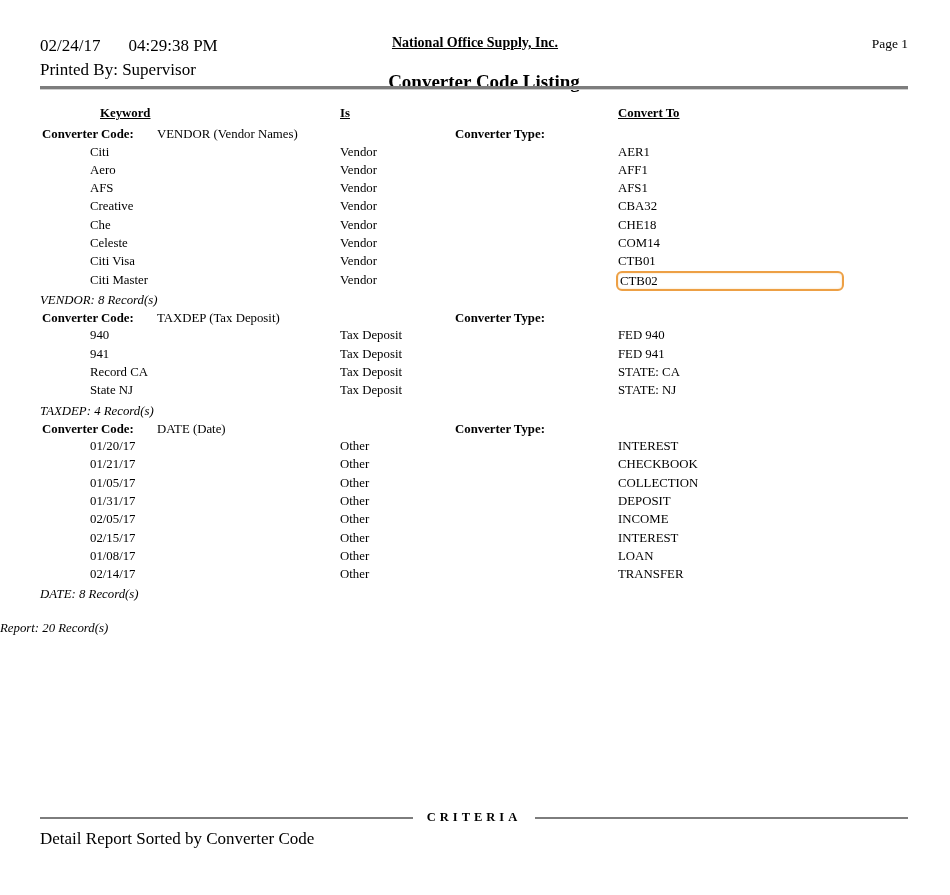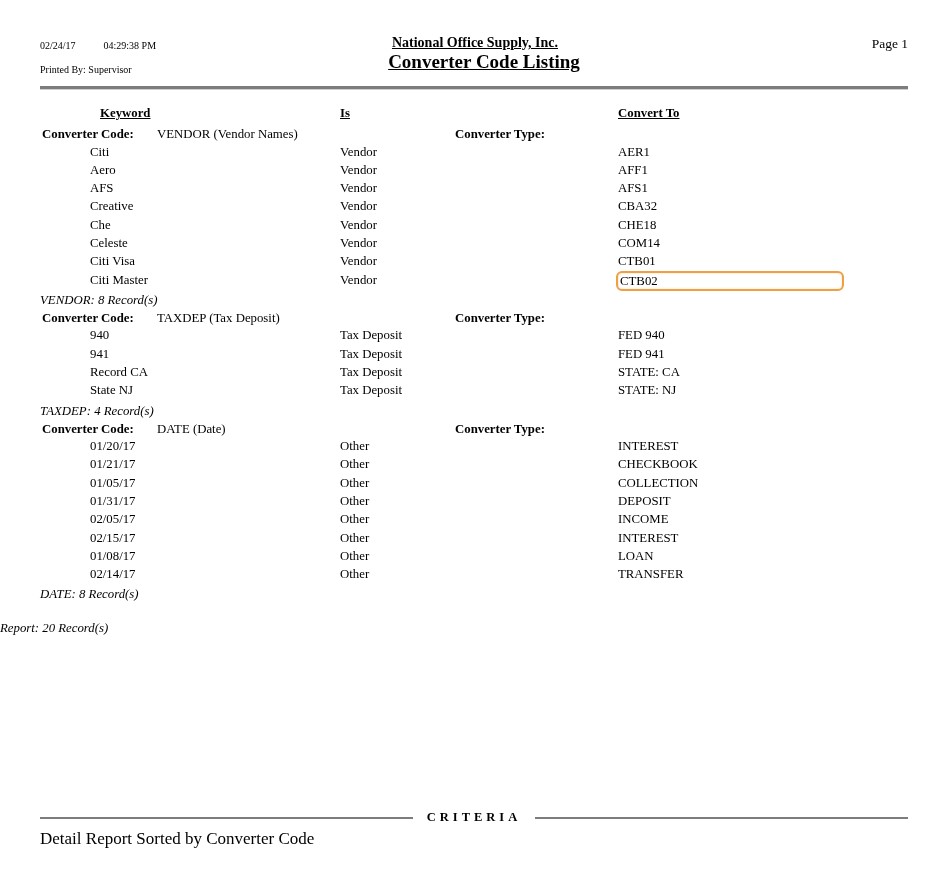--- a/index.html
+++ b/index.html
@@ -6,25 +6,25 @@
   body{
     width:950px;height:895px;
     font-family:"Liberation Serif", serif;
     color:#000;
     position:relative;
     overflow:hidden;
   }
   .page{position:absolute;inset:0;background:#fff;}
 
   
-  .hdr-left{position:absolute;left:40px;top:34px;font-size:10px;line-height:24px;white-space:nowrap;}
+  .hdr-left{position:absolute;left:40px;top:34px;font-size:17px;line-height:24px;white-space:nowrap;}
   .hdr-time{margin-left:28px;}
   .hdr-center{position:absolute;left:0;right:0;top:35px;text-align:center;text-decoration:underline;}
   .company{font-size:14px;font-weight:bold;}
-  .report-title{font-size:19px;font-weight:bold;margin-top:0;padding-left:18px;}
+  .report-title{font-size:19px;font-weight:bold;margin-top:20px;padding-left:18px;}
   .page-num{position:absolute;right:42px;top:36px;font-size:13.5px;}
   .top-rule{position:absolute;left:40px;right:42px;top:86px;height:3px;
             background:#7d7d7d;border-bottom:1px solid #cfcfcf;}
 
   
   .content{position:absolute;left:0;top:100px;right:0;font-size:12.8px;}
   .colhead{position:relative;height:21px;margin-top:6px;font-weight:bold;}
   .colhead span{text-decoration:underline;}
   .c-keyword{position:absolute;left:90px;margin-left:10px;}
   .c-is{position:absolute;left:340px;}

